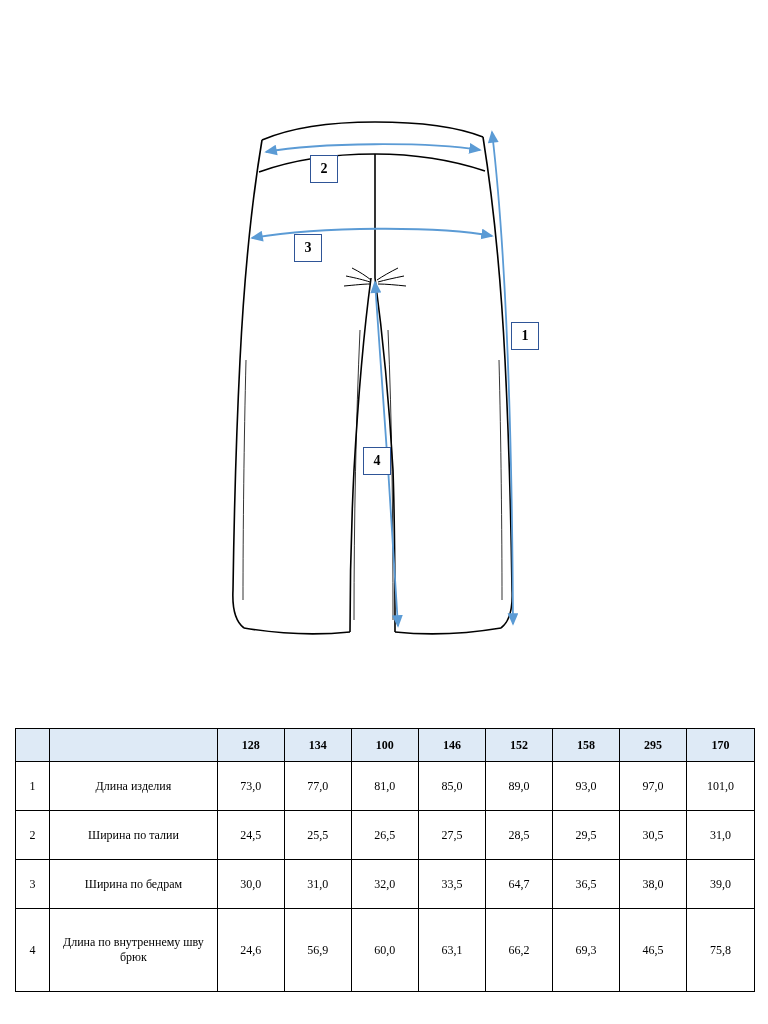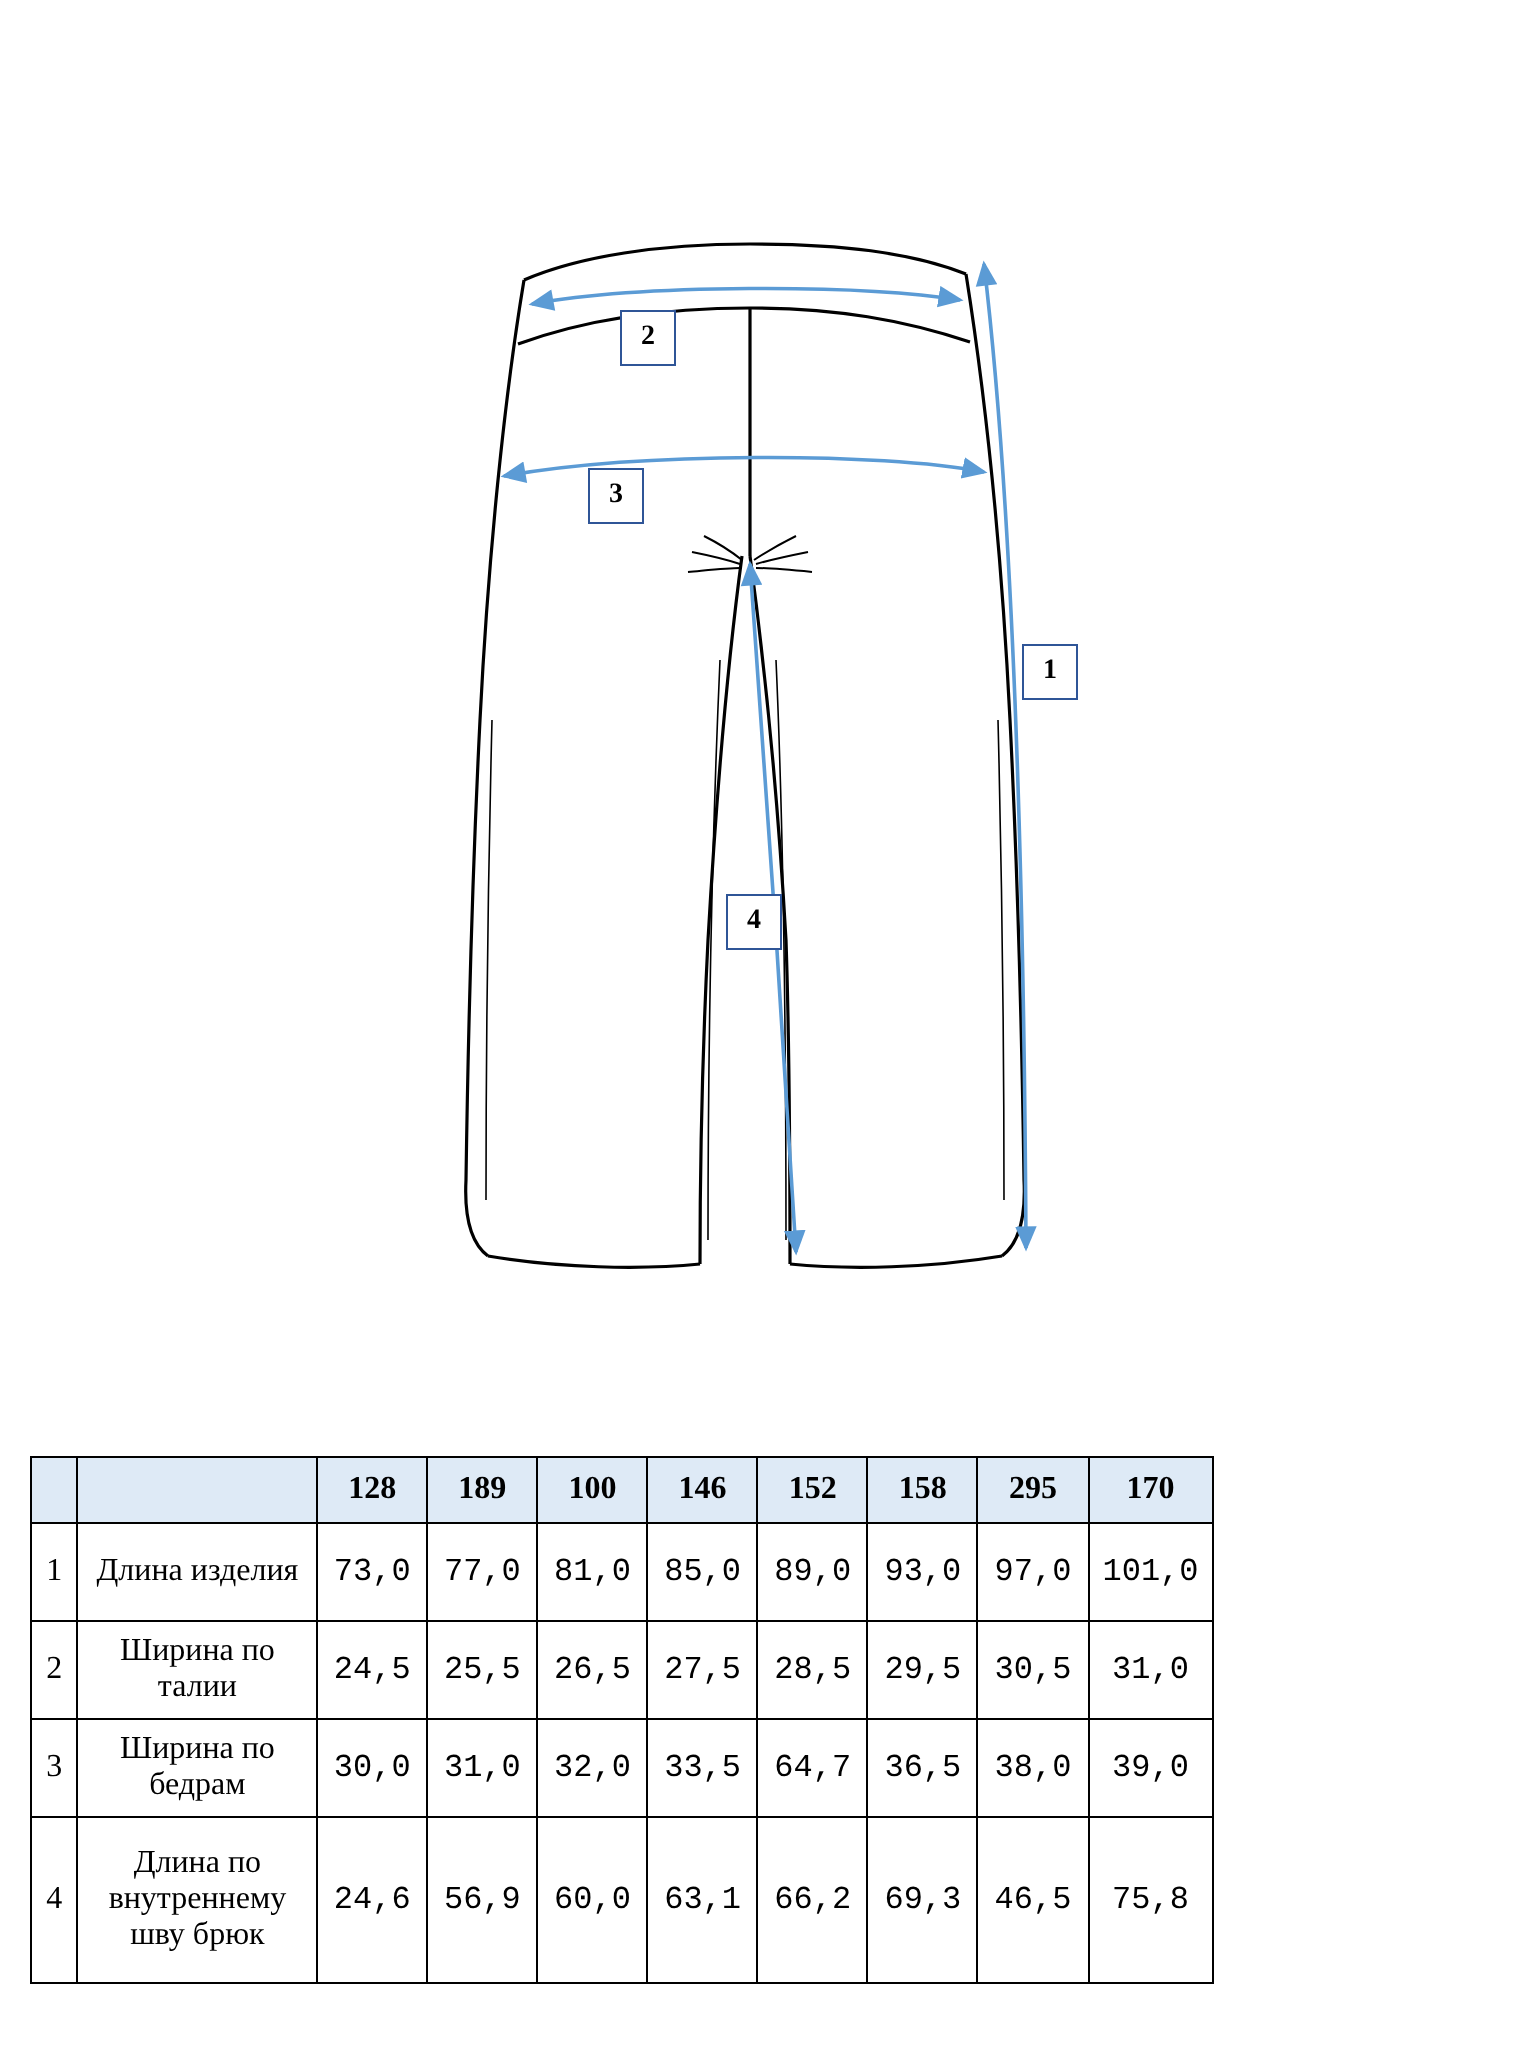--- a/index.html
+++ b/index.html
@@ -51,23 +51,23 @@
 
   #table-wrap {
     position: absolute;
     left: 15px;
     top: 728px;
     width: 740px;
   }
 
   table.size-table {
     border-collapse: collapse;
-    width: 592px;
+    width: 740px;
     font-family: "Liberation Serif", serif;
-    font-size: 16px;
+    font-size: 12px;
   }
 
   table.size-table td, table.size-table th {
     border: 1px solid #000000;
     padding: 3px 5px;
     text-align: center;
     vertical-align: middle;
     background: #ffffff;
   }
 
@@ -89,21 +89,20 @@
     text-align: center;
   }
   td.row-label {
     width: 172px;
     text-align: left;
     padding-left: 6px;
     font-family: Liberation Serif, serif;
   }
   td.val {
     width: 62px;
-    font-family: Liberation Mono, monospace;
   }
 
   tr.r1 td { height: 42px; }
   tr.r2 td { height: 42px; }
   tr.r3 td { height: 42px; }
   tr.r4 td { height: 76px; }
 </style>
 </head>
 <body>
 
@@ -172,21 +171,21 @@
   <div class="callout" id="callout-4">4</div>
 </div>
 
 <div id="table-wrap">
   <table class="size-table">
     <thead>
       <tr>
         <th class="corner-blank-1"></th>
         <th class="corner-blank-2"></th>
         <th>128</th>
-        <th>189</th>
+        <th>134</th>
         <th>100</th>
         <th>146</th>
         <th>152</th>
         <th>158</th>
         <th>295</th>
         <th>170</th>
       </tr>
     </thead>
     <tbody>
       <tr class="r1">

